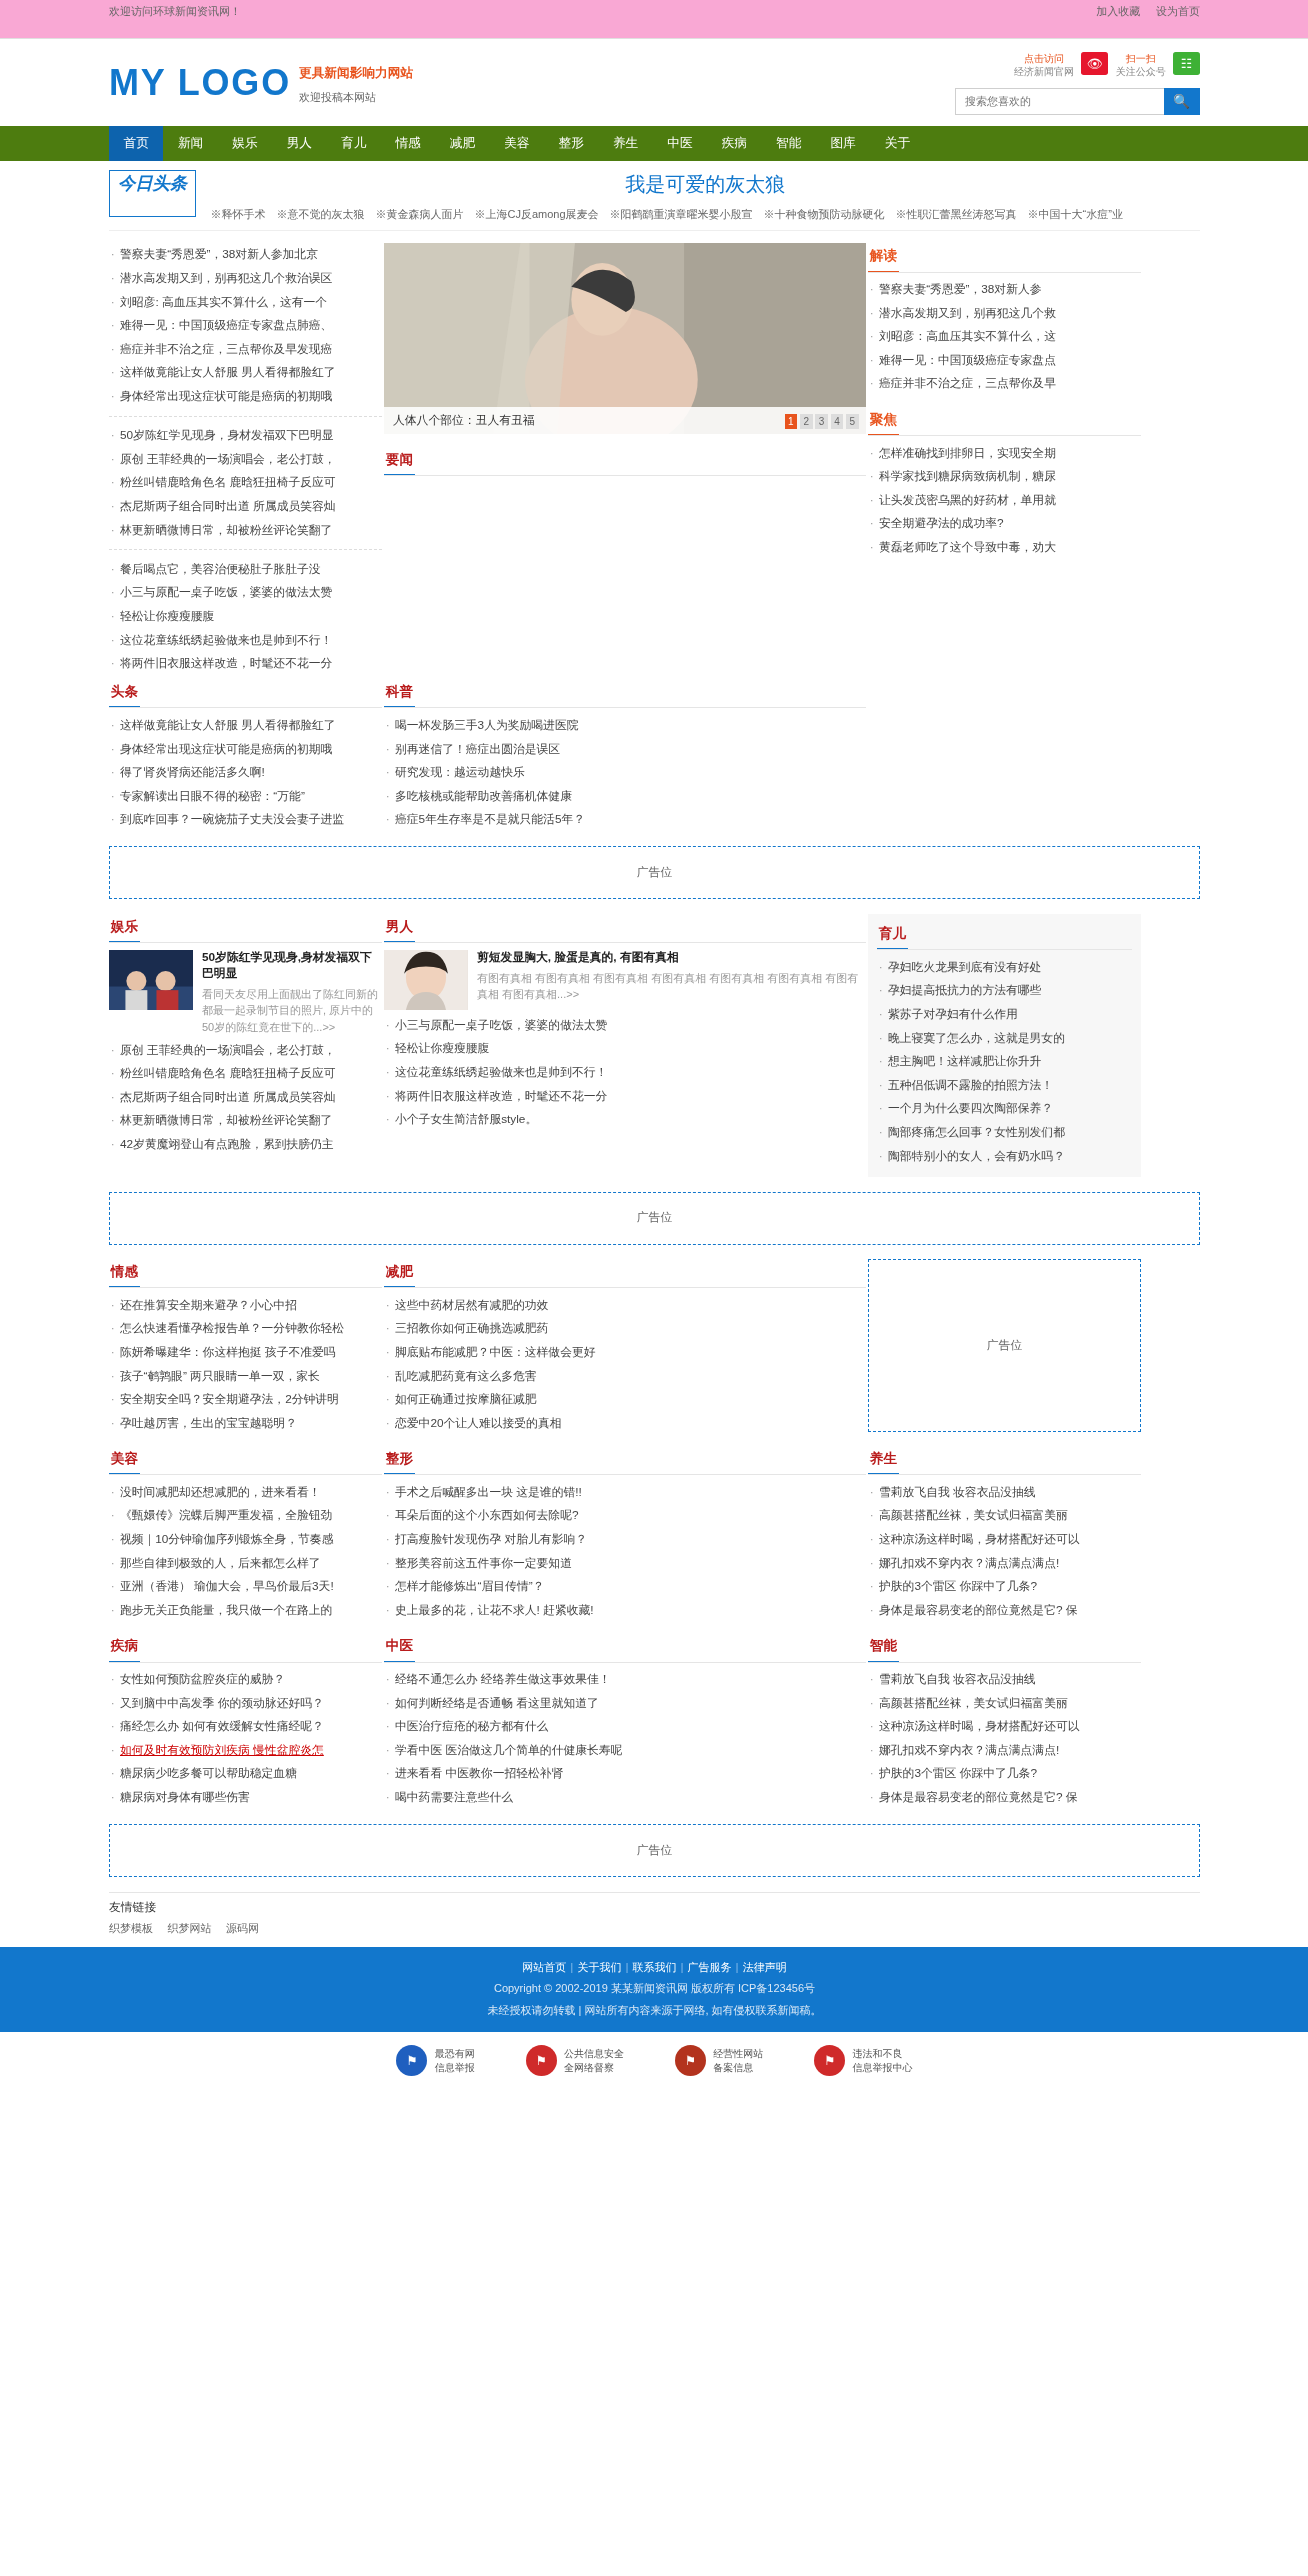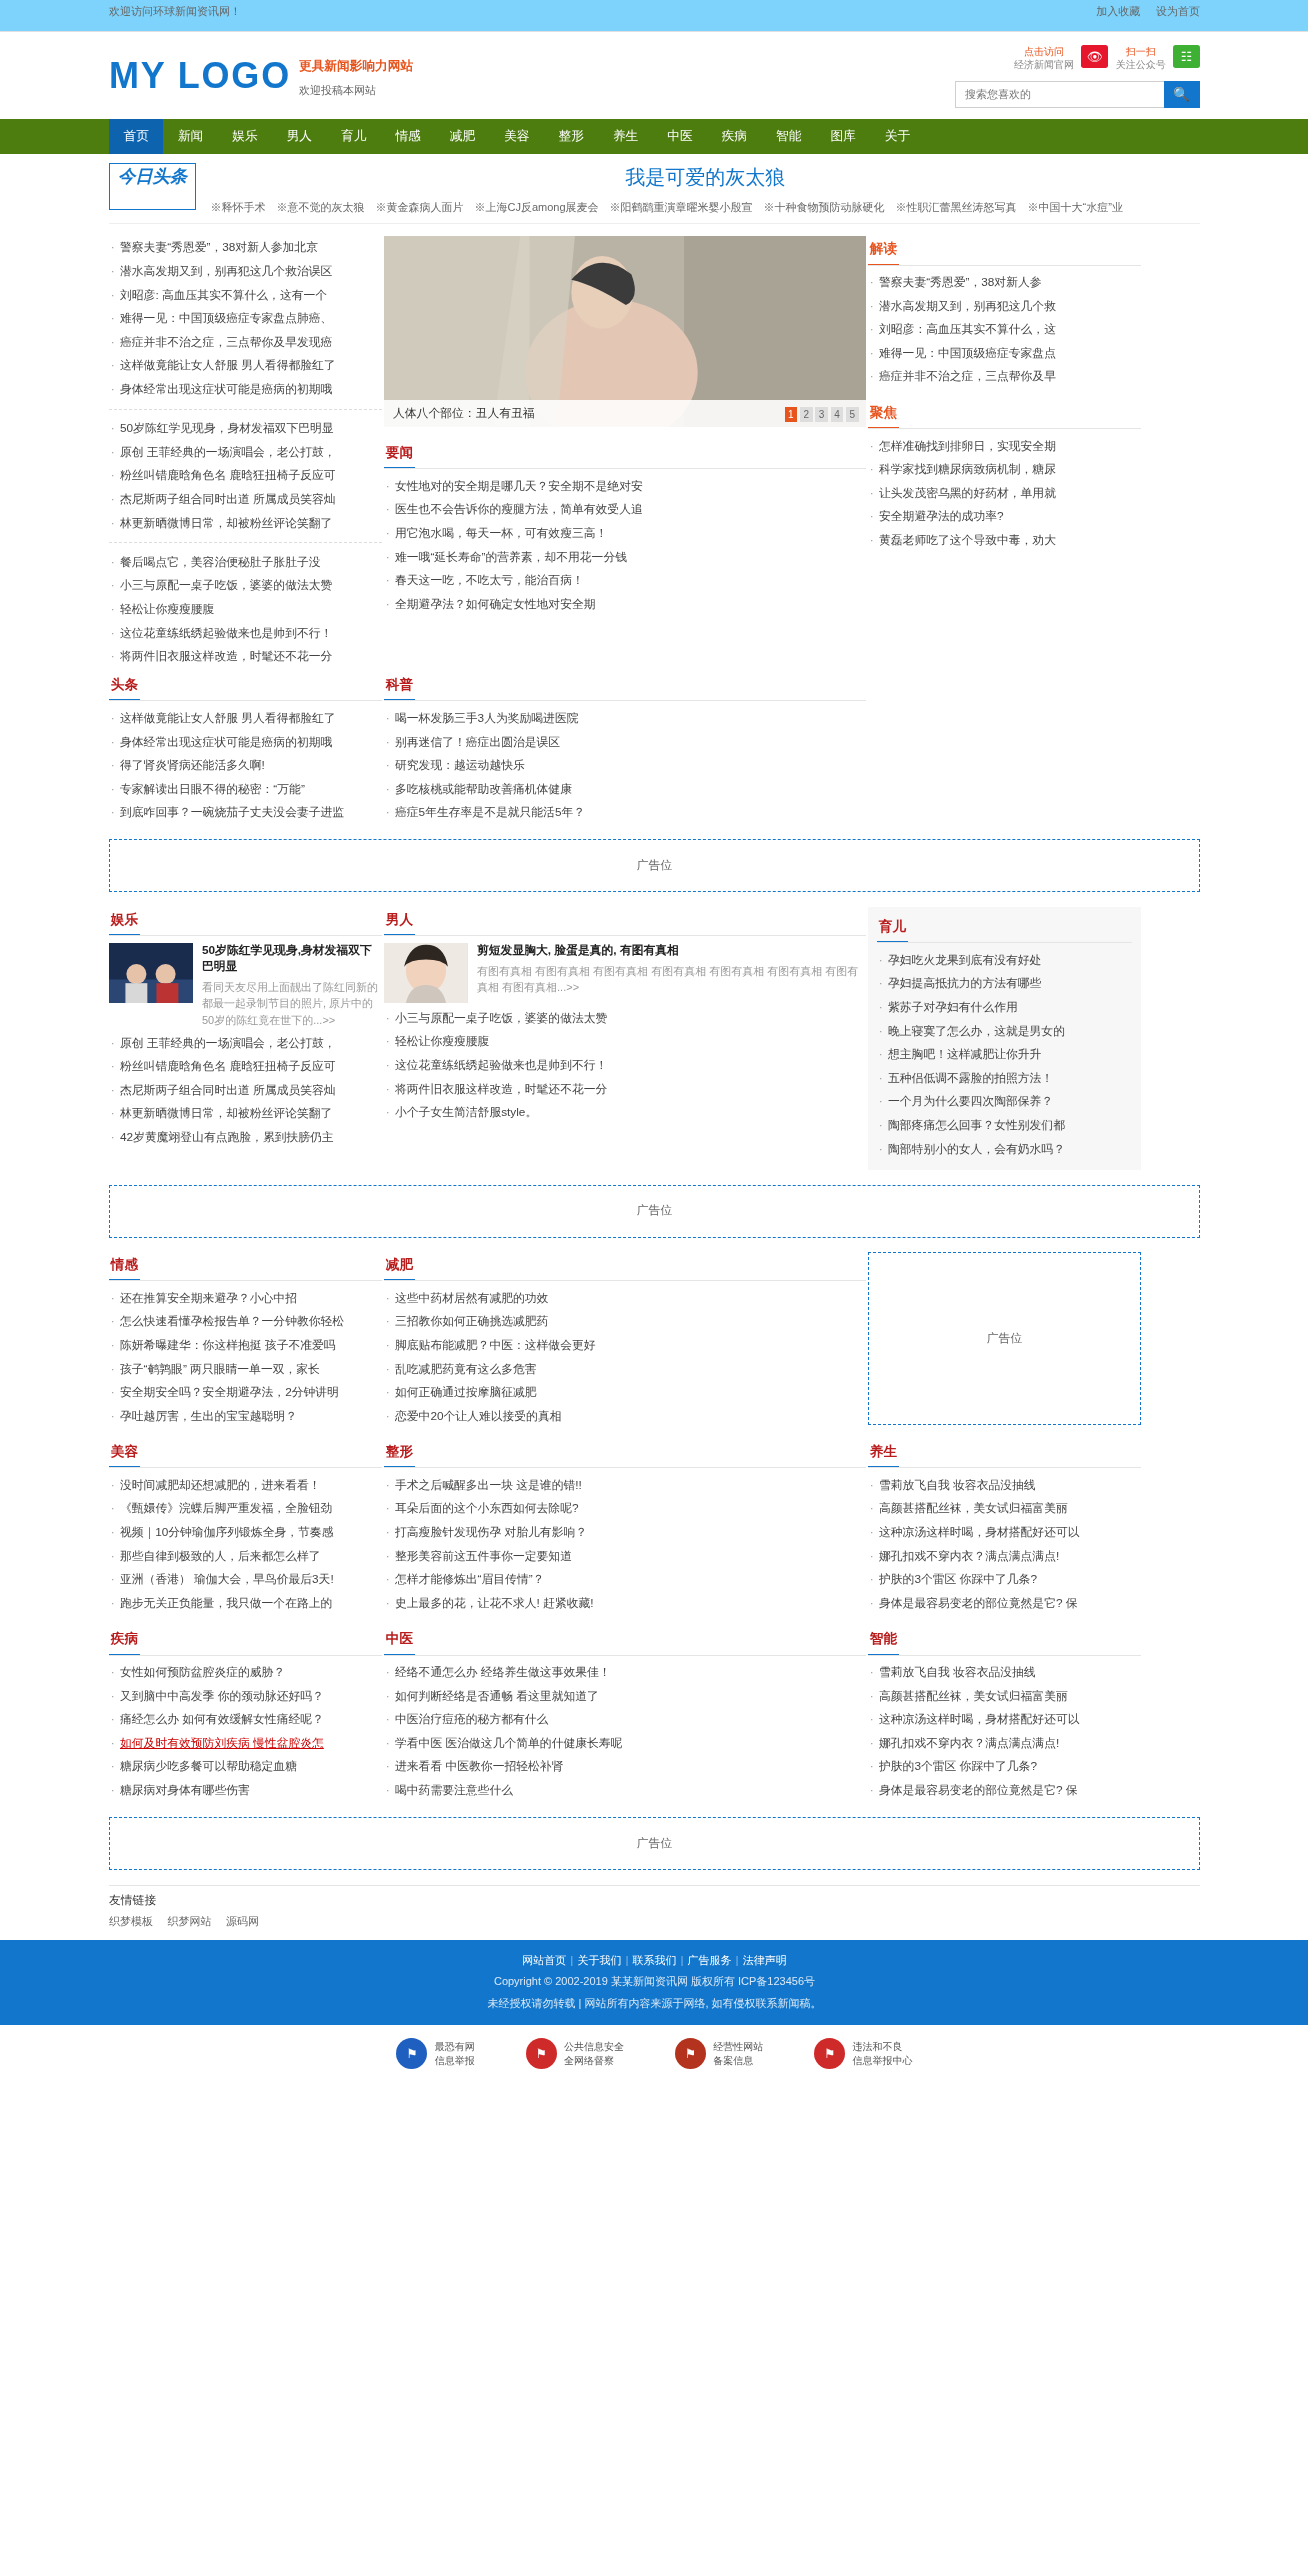--- a/index.html
+++ b/index.html
@@ -6,21 +6,21 @@
   html, body { margin:0; padding:0; }
   body {
     width:1309px; background:#fff;
     font-family:"Liberation Sans", sans-serif;
     font-size:11.8px; color:#333;
   }
   .page { width:1309px; margin:0 auto; }
   .wrap { width:1091px; margin:0 auto; }
 
   
-  .topbar { background:#7dd3fc; border-bottom:0.9px solid #e0e0e0; height:32px; }
+  .topbar { background:#f9a8d4; border-bottom:0.9px solid #e0e0e0; height:39px; }
   .topbar .wrap { display:flex; align-items:center; height:23.6px; font-size:11px; color:#666; }
   .topbar .left { flex:1; }
   .topbar .right a { color:#666; text-decoration:none; margin-left:12.7px; }
 
   
   .header { background:#fff; }
   .header .wrap { display:flex; align-items:center; padding:12.7px 0 11px; }
   .logo { font-size:36px; font-weight:bold; color:#1277cc; letter-spacing:1.8px; font-family:"Liberation Sans", sans-serif; }
   .slogan { margin-left:8px; padding-top:3.6px; }
   .slogan .s1 { color:#e8541e; font-size:12.7px; font-weight:bold; }
@@ -227,28 +227,20 @@
               <span>2</span>
               <span>3</span>
               <span>4</span>
               <span>5</span>
             </div>
         </div>
 
         <div style="display:flex; gap:16.4px; padding-top:12.7px;">
           <div style="flex:1; min-width:0;">
             <div class="sec-head"><h3>要闻</h3></div>
-            <ul class="list" id="yaowen">
-                <li><a href="#">女性地对的安全期是哪几天？安全期不是绝对安</a></li>
-                <li><a href="#">医生也不会告诉你的瘦腿方法，简单有效受人追</a></li>
-                <li><a href="#">用它泡水喝，每天一杯，可有效瘦三高！</a></li>
-                <li><a href="#">难一哦“延长寿命”的营养素，却不用花一分钱</a></li>
-                <li><a href="#">春天这一吃，不吃太亏，能治百病！</a></li>
-                <li><a href="#">全期避孕法？如何确定女性地对安全期</a></li>
-              </ul>
           </div>
         </div>
       </div>
 
       <div style="width:273px; flex:none;">
         <div class="sec-head orange"><h3>解读</h3></div>
         <ul class="list" id="jiedu">
             <li><a href="#">警察夫妻“秀恩爱”，38对新人参</a></li>
             <li><a href="#">潜水高发期又到，别再犯这几个救</a></li>
             <li><a href="#">刘昭彦：高血压其实不算什么，这</a></li>

